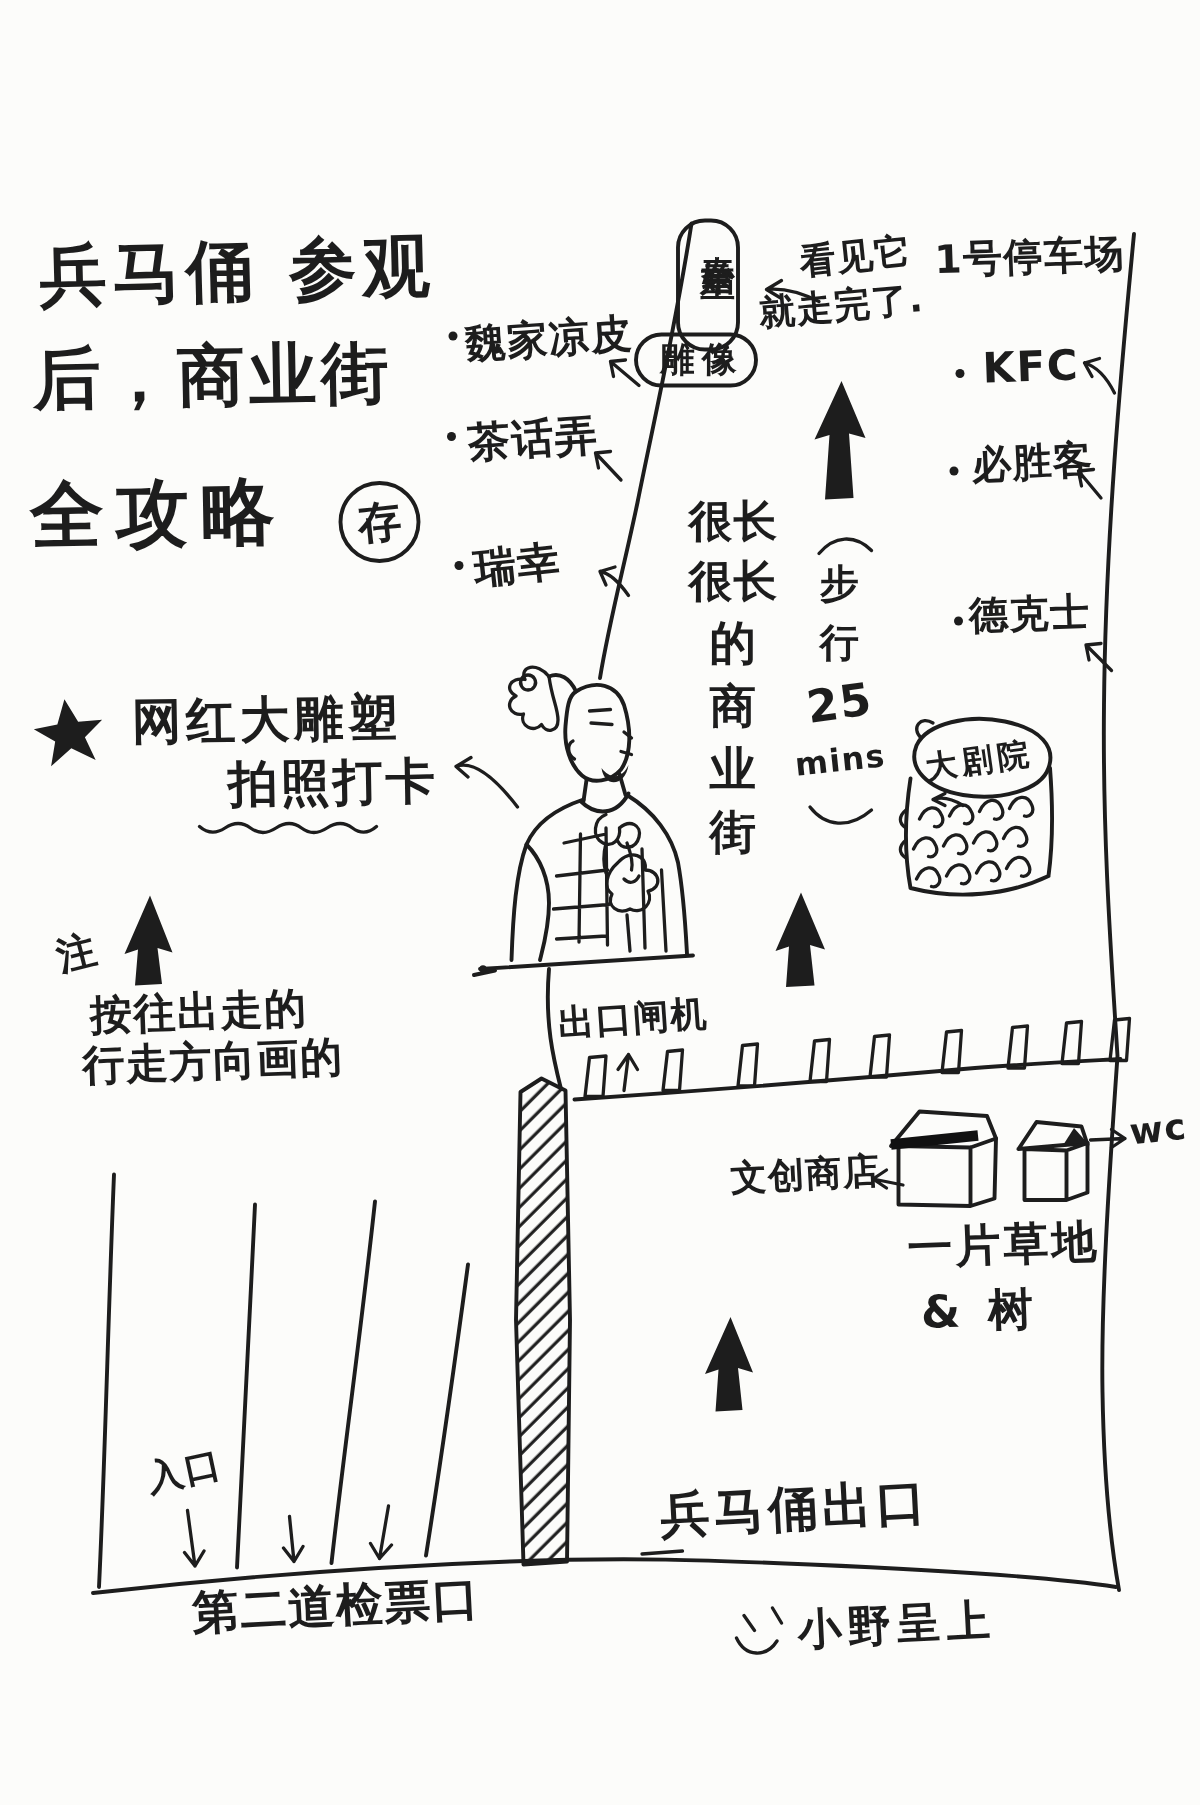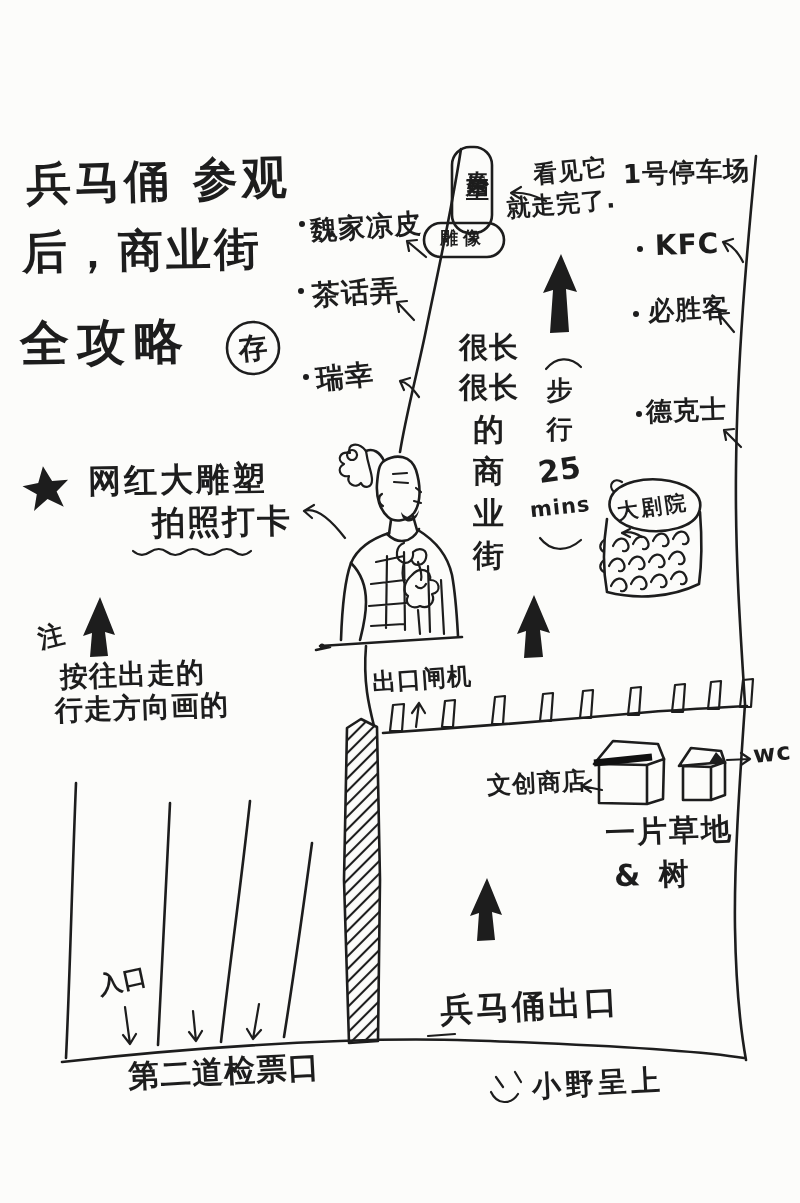--- a/index.html
+++ b/index.html
@@ -147,21 +147,21 @@
       <path class="s thin" d="M496,1077 L503,1087 M515,1072 L521,1082 M491,1092 C497,1105 511,1105 518,1094"></path>
     </g>
   </svg>
 
   <div class="t" style="left:26px;top:156px;font-size:45px;letter-spacing:4px;transform:rotate(-1.5deg);">兵马俑 参观</div>
   <div class="t" style="left:22px;top:226px;font-size:45px;letter-spacing:3px;transform:rotate(-1deg);">后，商业街</div>
   <div class="t" style="left:20px;top:316px;font-size:49px;letter-spacing:8px;transform:rotate(-1deg);">全攻略</div>
   <div class="t" style="left:227px;top:322px;width:52px;height:52px;font-size:29px;line-height:52px;text-align:center;letter-spacing:0;transform:rotate(-6deg);">存</div>
 
   <div class="t vtxt" style="left:456px;top:153px;width:34px;font-size:23px;letter-spacing:3px;">秦始皇</div>
-  <div class="t" style="left:440px;top:228px;font-size:18px;letter-spacing:5px;">雕像</div>
+  <div class="t" style="left:440px;top:228px;font-size:23px;letter-spacing:5px;">雕像</div>
   <div class="t" style="left:533px;top:158px;font-size:24px;transform:rotate(-6deg);">看见它</div>
   <div class="t" style="left:506px;top:191px;font-size:24px;transform:rotate(-5deg);">就走完了.</div>
 
   <span class="t" style="left:299px;top:221px;width:6px;height:6px;background:#1d1d1d;border-radius:50%;"></span>
   <div class="t" style="left:310px;top:212px;font-size:27px;transform:rotate(-4deg);">魏家凉皮</div>
   <span class="t" style="left:298px;top:288px;width:6px;height:6px;background:#1d1d1d;border-radius:50%;"></span>
   <div class="t" style="left:312px;top:278px;font-size:28px;transform:rotate(-4deg);">茶话弄</div>
   <span class="t" style="left:303px;top:374px;width:6px;height:6px;background:#1d1d1d;border-radius:50%;"></span>
   <div class="t" style="left:316px;top:362px;font-size:28px;transform:rotate(-6deg);">瑞幸</div>
 

